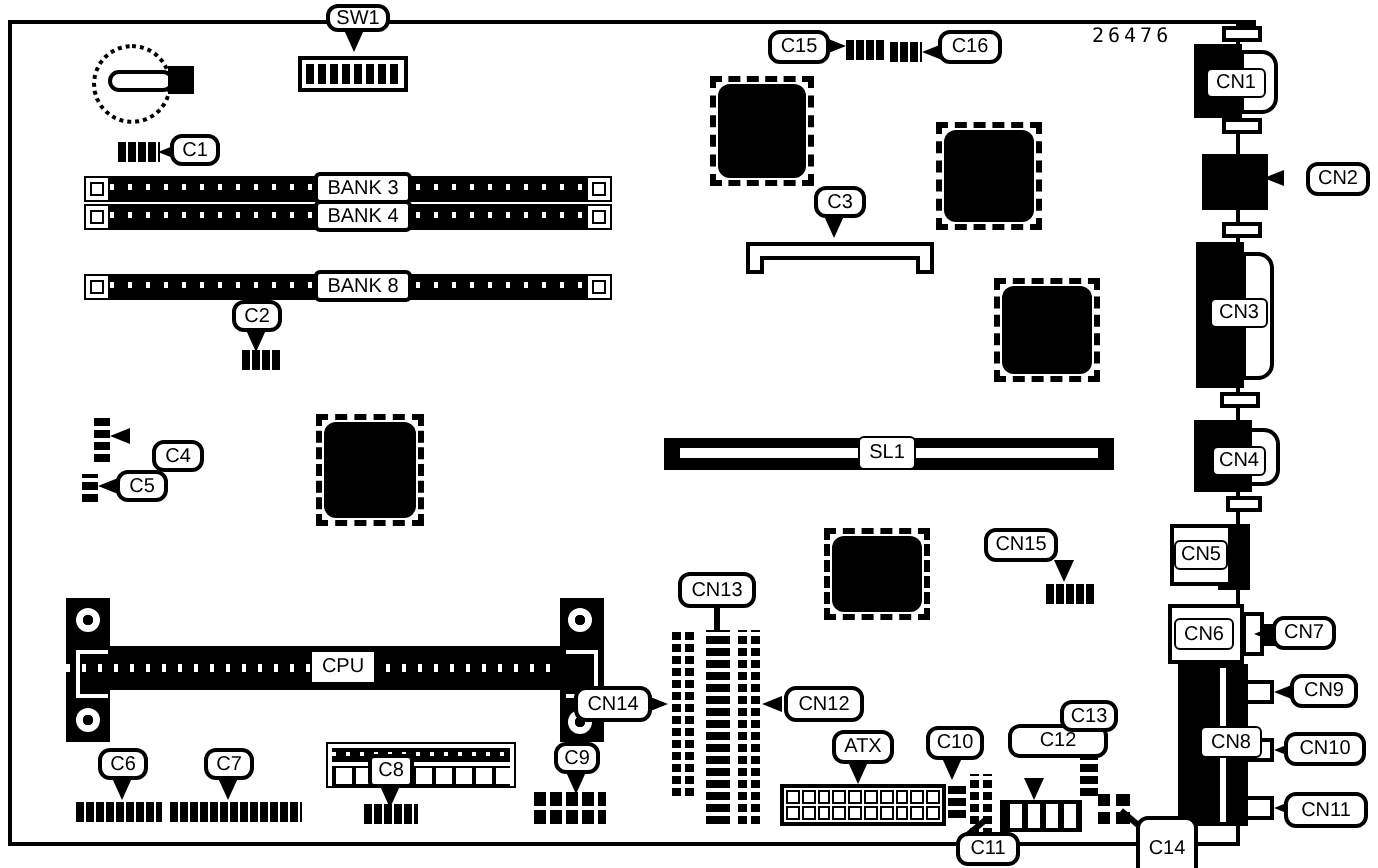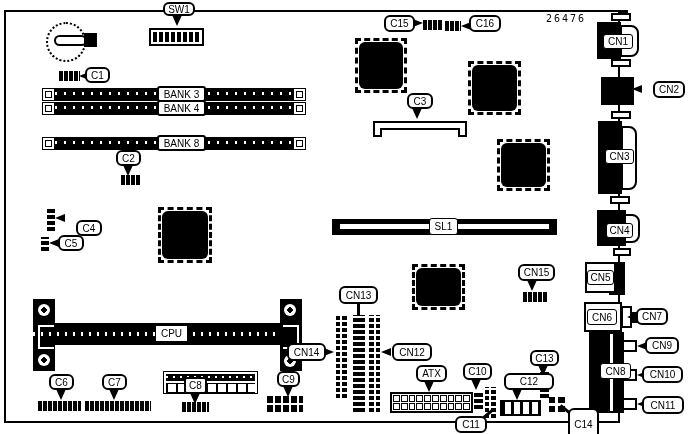--- a/index.html
+++ b/index.html
@@ -153,21 +153,21 @@
 
   <div class="lbl" style="left:407px;top:93px;width:26px;height:16px;">C3</div>
   <div class="pd" style="left:412px;top:108px;"></div>
   <div class="abs" style="left:373px;top:121px;width:94px;height:9px;border:2px solid #000;background:#fff;"></div>
   <div class="abs" style="left:373px;top:128px;width:9px;height:9px;border:2px solid #000;border-top:none;background:#fff;"></div>
   <div class="abs" style="left:458px;top:128px;width:9px;height:9px;border:2px solid #000;border-top:none;background:#fff;"></div>
 
   <div class="slot" style="left:332px;top:219px;width:225px;height:16px;"></div>
   <div class="lbl sq" style="left:429px;top:218px;width:29px;height:17px;border-width:1px;">SL1</div>
 
-  <div class="lbl" style="left:518px;top:264px;width:37px;height:17px;">CN15</div>
+  <div class="lbl" style="left:492px;top:264px;width:37px;height:17px;">CN15</div>
   <div class="pd" style="left:527px;top:280px;"></div>
   <div class="hdr" style="left:523px;top:292px;width:24px;height:10px;"></div>
 
   <div class="blk" style="left:33px;top:299px;width:22px;height:72px;"></div>
   <div class="hole" style="left:38px;top:304px;"></div>
   <div class="hole" style="left:38px;top:354px;"></div>
   <div class="staple" style="left:38px;top:325px;width:14px;height:20px;border-right:none;"></div>
   <div class="cpubar" style="left:33px;top:323px;width:269px;height:22px;"></div>
   <div class="blk" style="left:280px;top:299px;width:22px;height:72px;"></div>
   <div class="hole" style="left:284px;top:304px;"></div>
@@ -230,23 +230,23 @@
       <i></i>
       <i></i>
   </div>
 
   <div class="lbl" style="left:463px;top:363px;width:29px;height:17px;">C10</div>
   <div class="pd" style="left:471px;top:379px;"></div>
   <div class="vldr" style="left:474px;top:392px;width:9px;height:17px;"></div>
 
   <div class="vldr cl" style="left:485px;top:387px;width:11px;height:31px;"></div>
   <div class="diag" style="left:482px;top:412px;width:13px;transform:rotate(-40deg);"></div>
-  <div class="lbl" style="left:455px;top:416px;width:32px;height:17px;">C11</div>
-
-  <div class="lbl" style="left:504px;top:373px;width:50px;height:17px;">C12</div>
+  <div class="lbl" style="left:478px;top:416px;width:32px;height:17px;">C11</div>
+
+  <div class="lbl" style="left:504px;top:362px;width:50px;height:17px;">C12</div>
   <div class="pd" style="left:512px;top:389px;"></div>
   <div class="hdr" style="left:500px;top:400px;width:37px;height:12px;border:2px solid #000;background:repeating-linear-gradient(90deg,#000 0 3px,#fff 3px 9px);"></div>
 
   <div class="lbl" style="left:530px;top:350px;width:29px;height:16px;">C13</div>
   <div class="pd" style="left:538px;top:365px;"></div>
   <div class="vldr" style="left:540px;top:372px;width:9px;height:26px;"></div>
 
   <div class="plus" style="left:549px;top:397px;width:16px;height:15px;"></div>
   <div class="diag" style="left:559px;top:408px;width:13px;transform:rotate(40deg);"></div>
   <div class="lbl" style="left:568px;top:408px;width:31px;height:32px;">C14</div>

